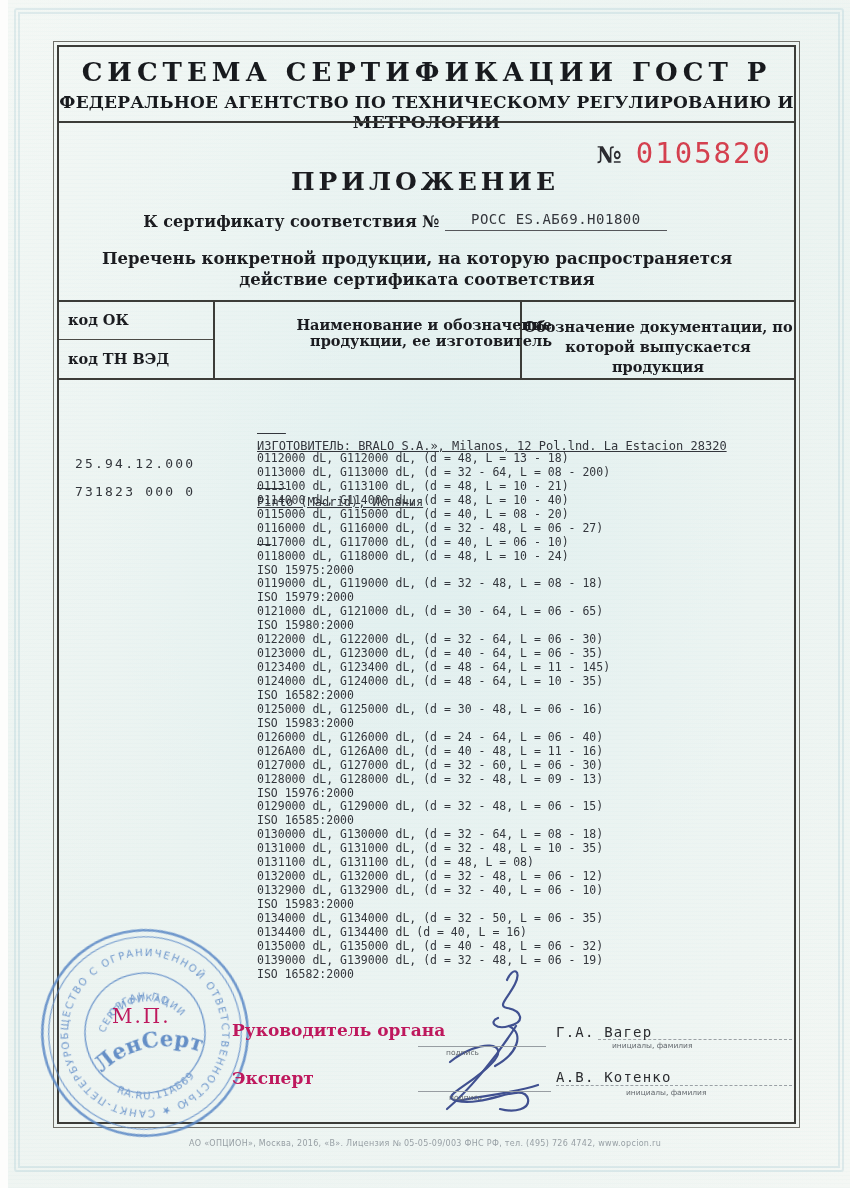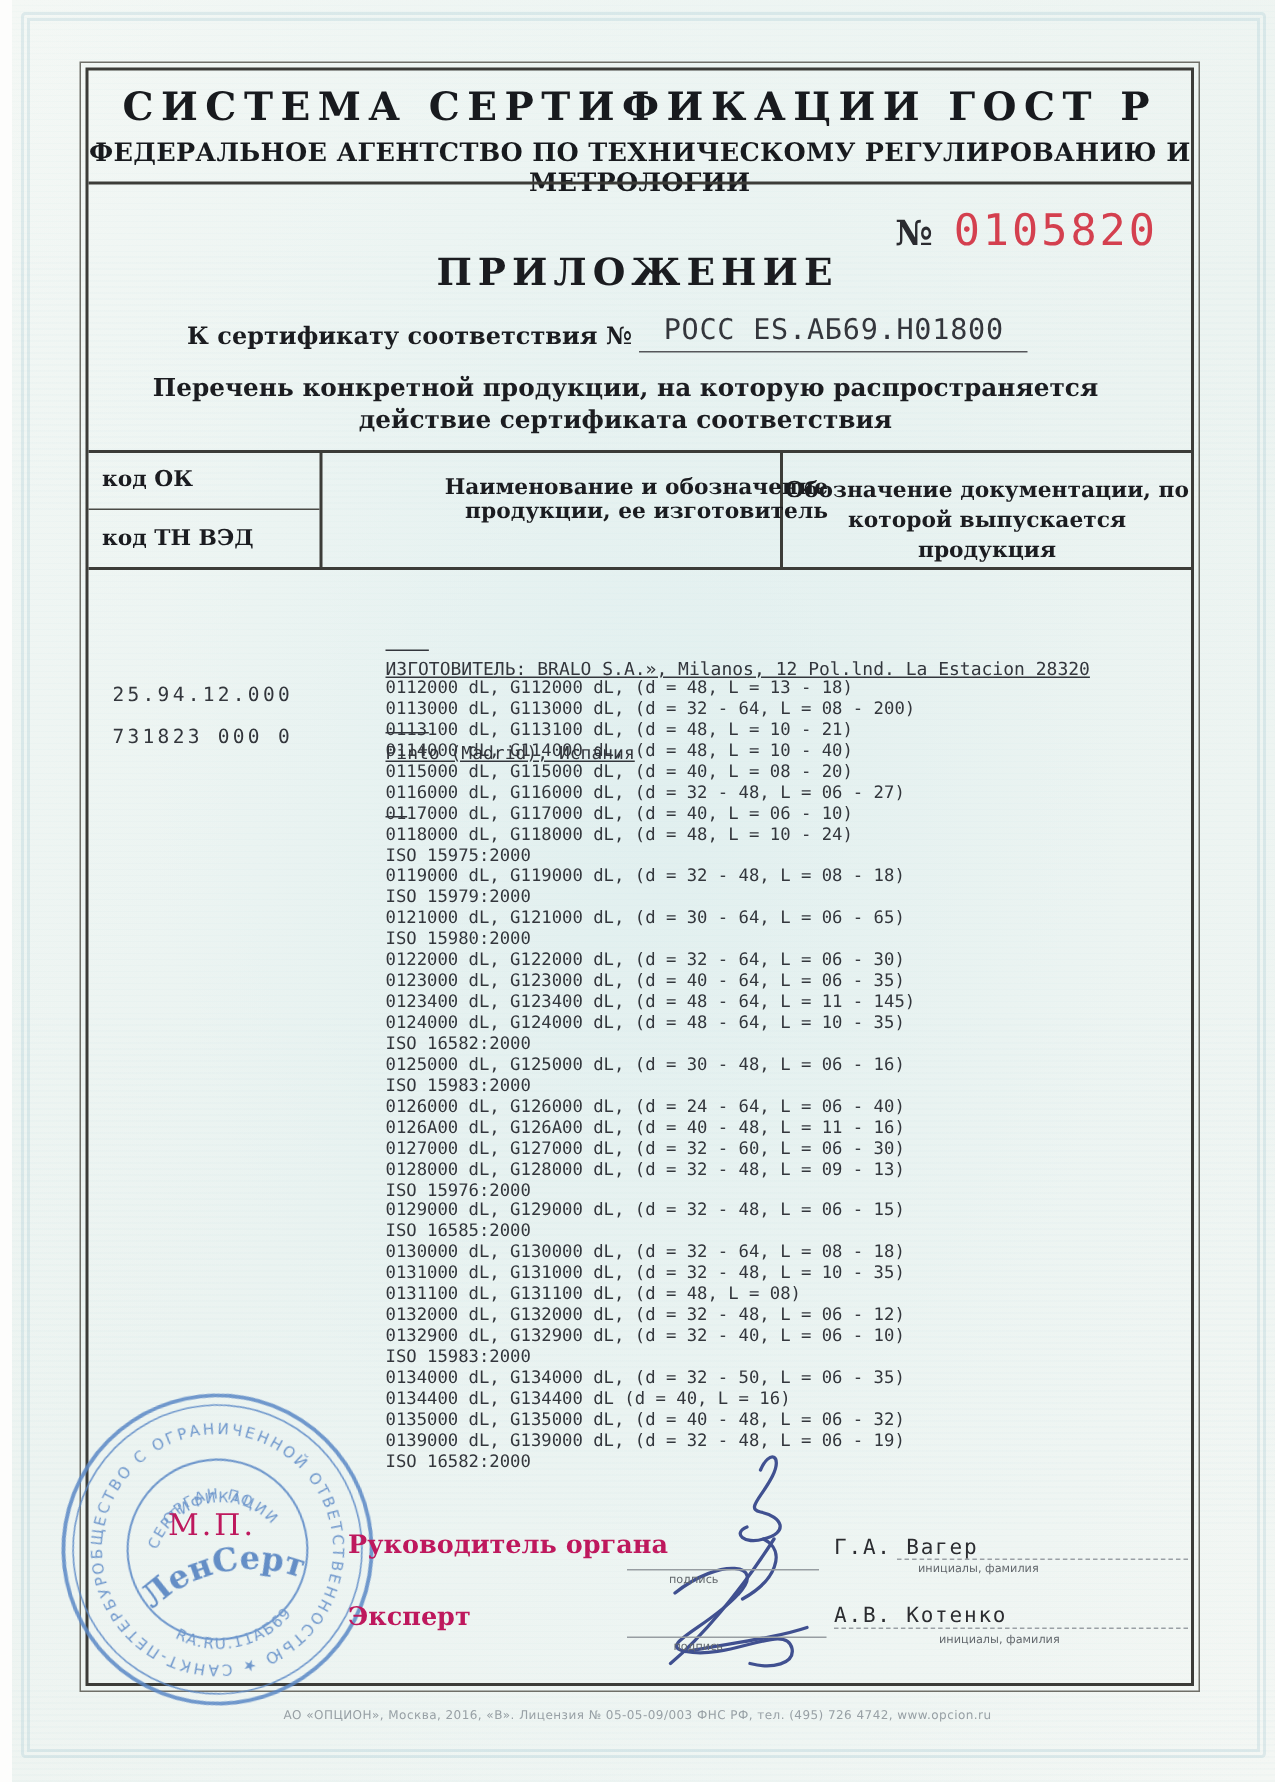--- a/index.html
+++ b/index.html
@@ -48,21 +48,21 @@
   .serial .no { font:bold 23px "DejaVu Serif", serif; color:#2b2b30; margin-right:14px; }
   .serial .digits { font:20px; font-family:"DejaVu Sans Mono", monospace; font-size:29px; letter-spacing:2px; color:#d4404f; }
 
   .app-title {
     left:0; right:0; top:167px; text-align:center;
     font:bold 25px "DejaVu Serif", serif; letter-spacing:4px; color:#1b1c20;
   }
   .cert-line { left:0; right:40px; top:212px; text-align:center; white-space:nowrap; }
   .cert-label { font:bold 16px "DejaVu Serif", serif; color:#1b1c20; }
   .cert-value {
-    display:inline-block; font-family:"DejaVu Sans Mono", monospace; font-size:19px;
+    display:inline-block; font-family:"DejaVu Sans Mono", monospace; font-size:14px;
     color:#34363c; border-bottom:1px solid #55565a; padding:0 16px 3px 16px;
     position:relative; top:-3px; letter-spacing:0.5px; min-width:190px;
   }
   .subtitle {
     left:0; right:16px; top:248px; text-align:center;
     font:bold 16.5px "DejaVu Serif", serif; color:#1b1c20; line-height:21px;
   }
 
   .t-line { background:#3c3c38; }
   .t-top    { left:59px; right:56px; top:300px; height:2px; }

